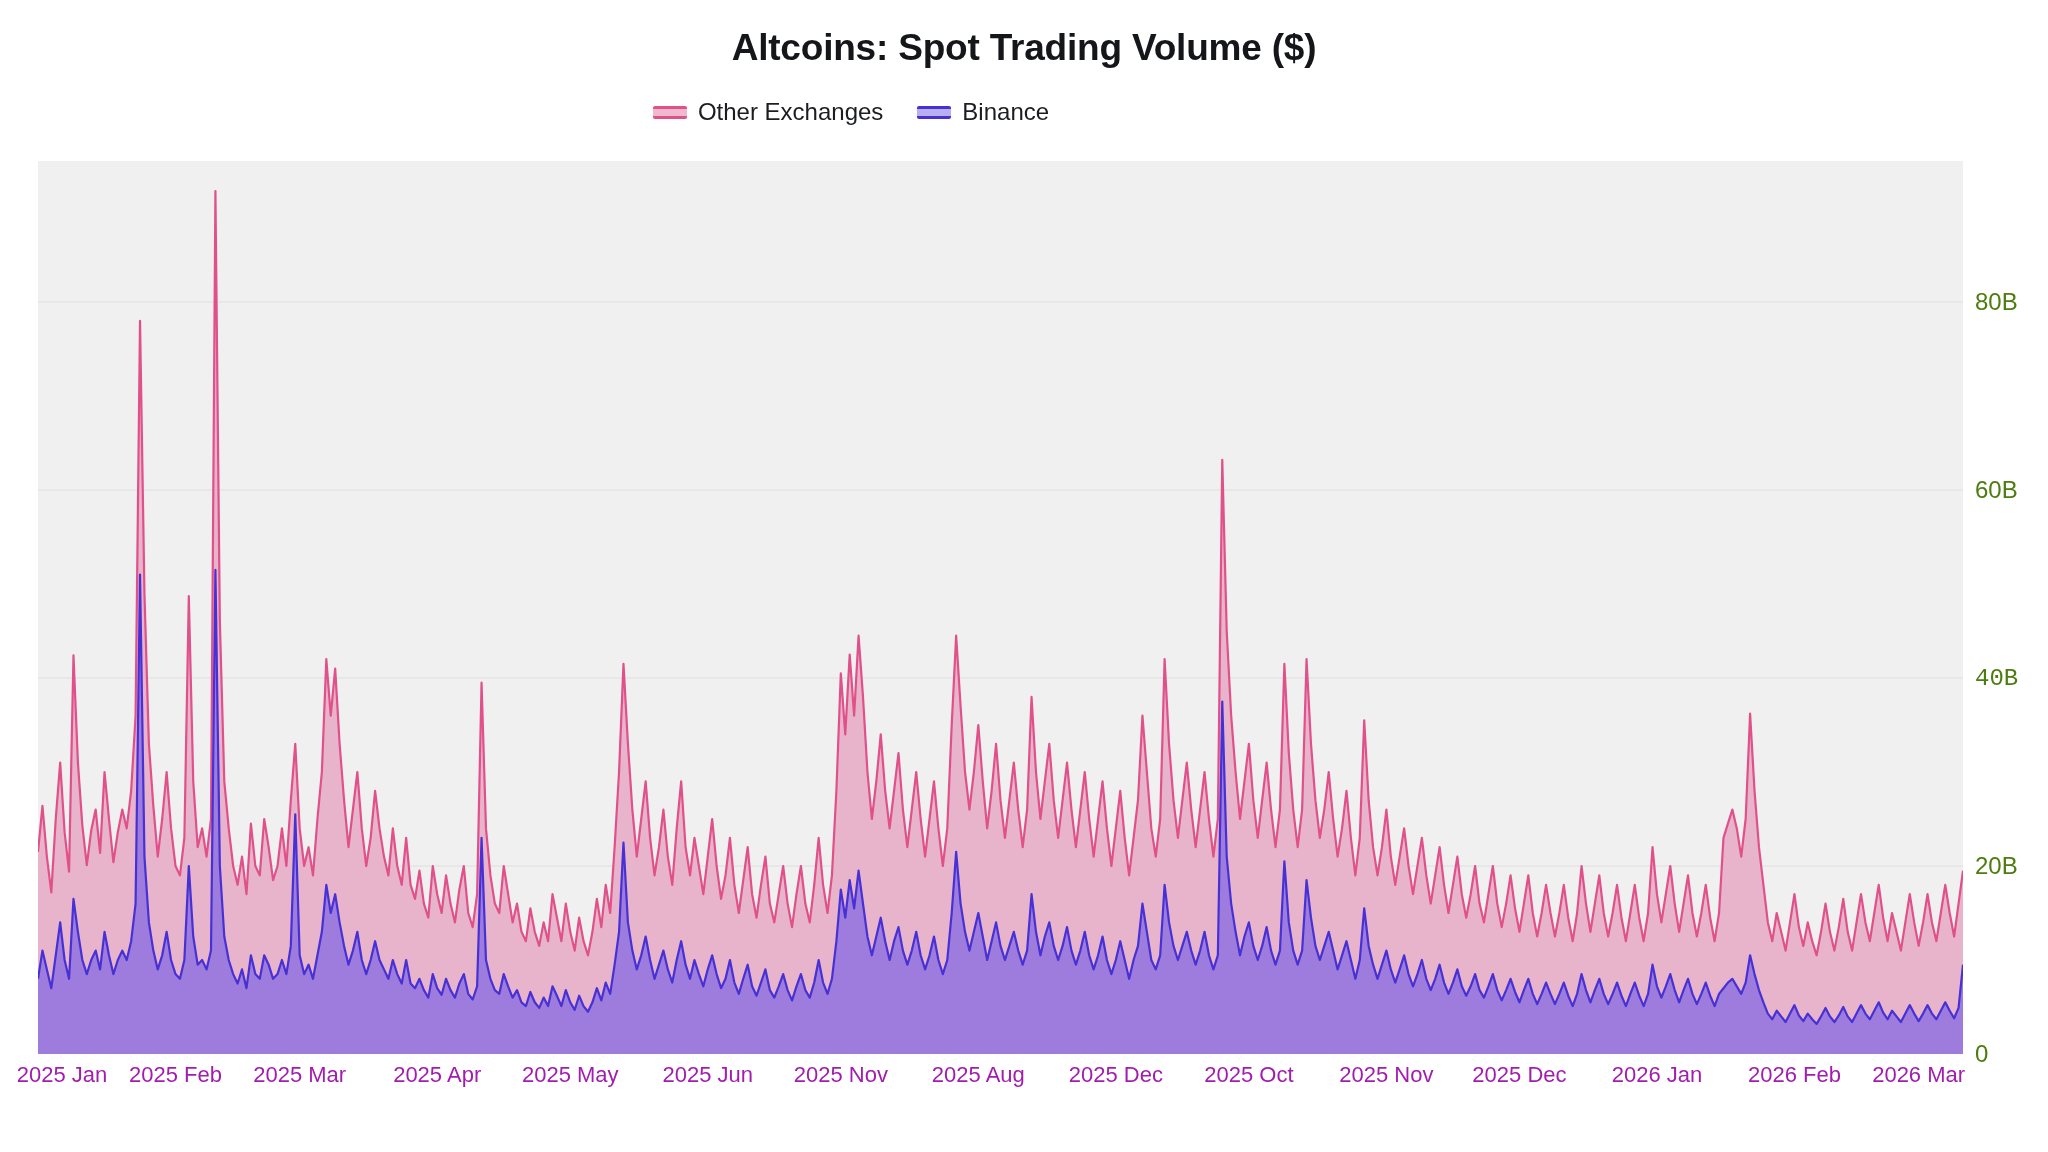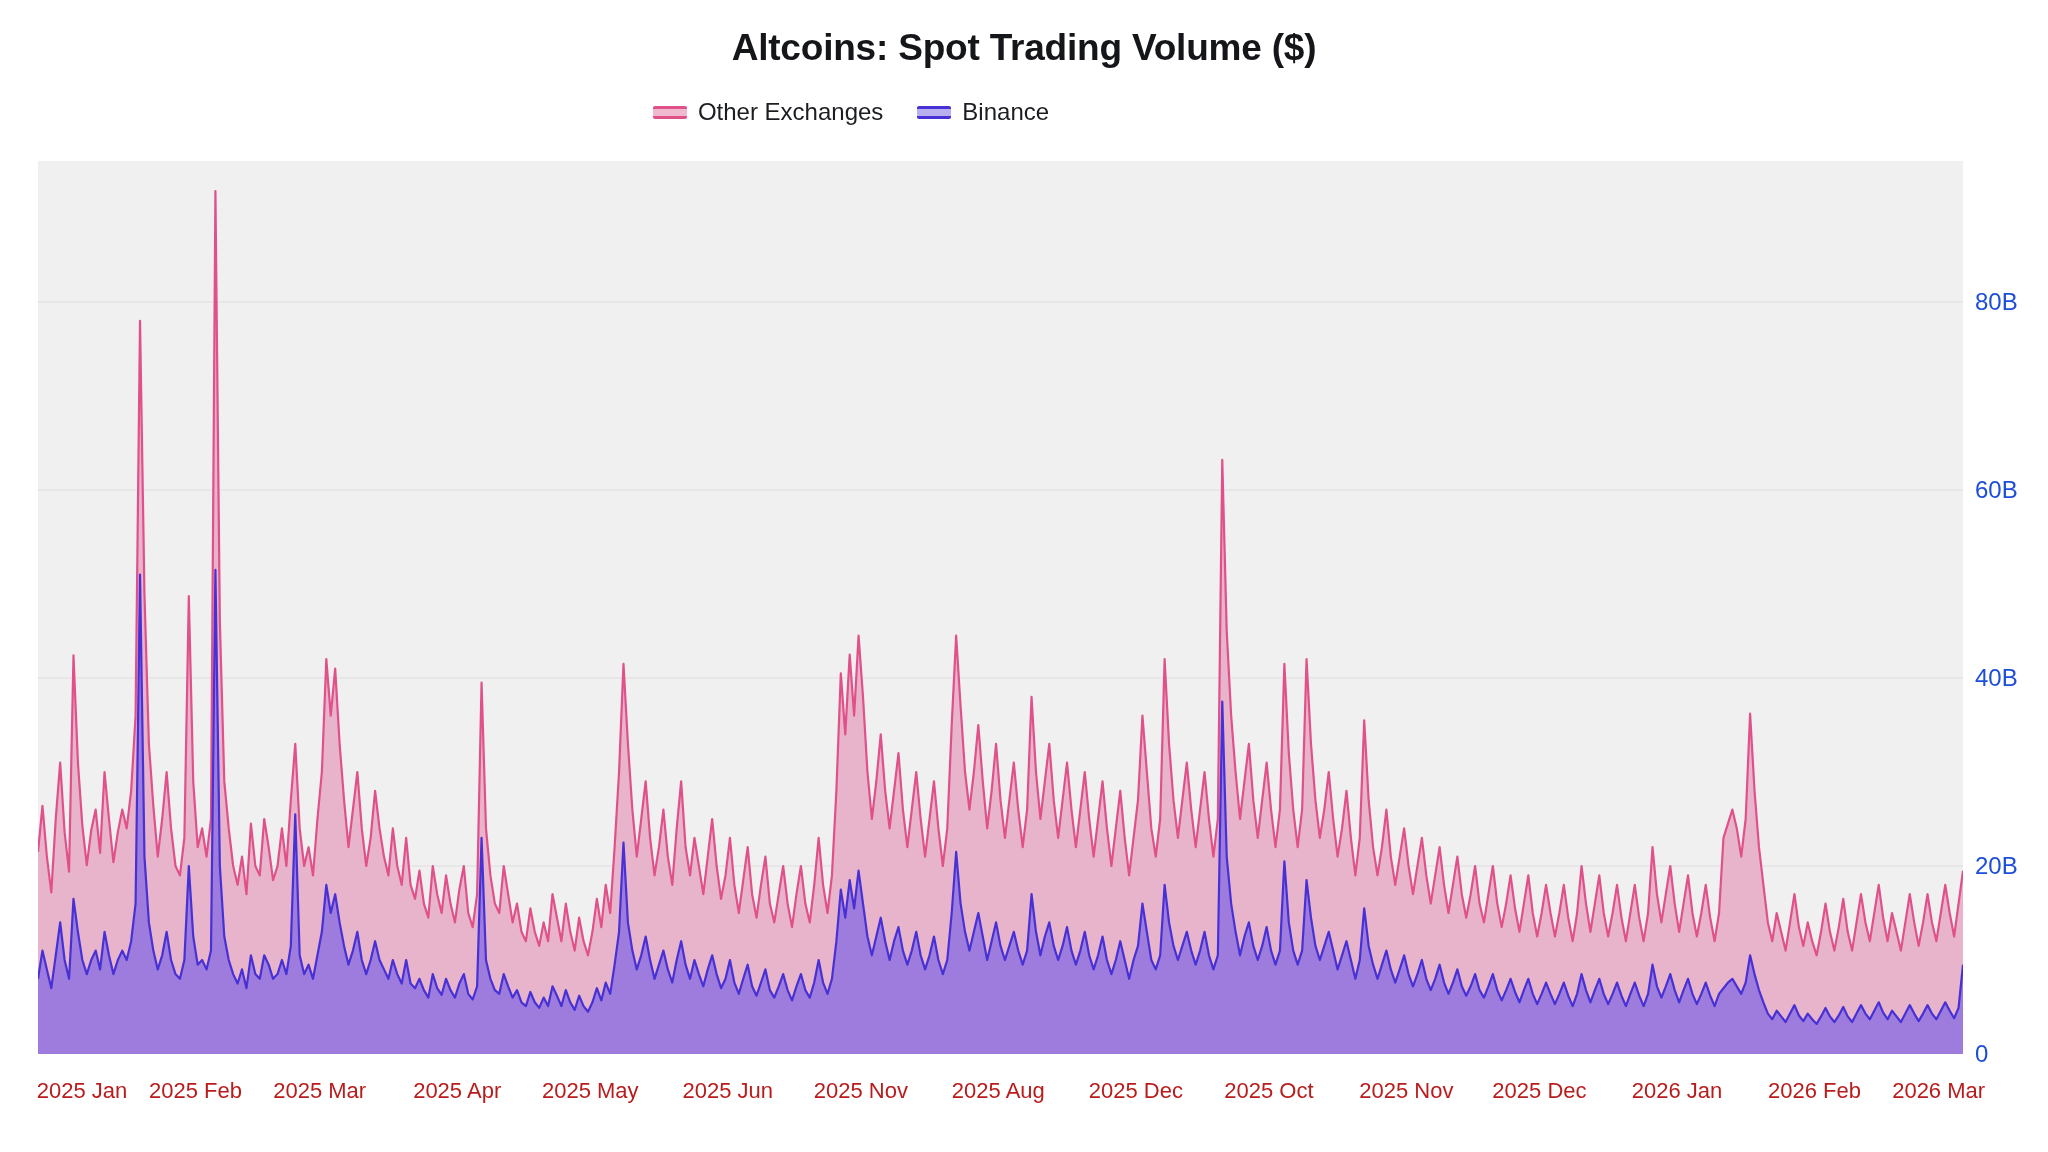--- a/index.html
+++ b/index.html
@@ -97,41 +97,40 @@
     position: absolute;
     left: 1975px;
     top: 161px;
     width: 80px;
     height: 893px;
   }
   .y-tick {
     position: absolute;
     left: 0;
     font-size: 24px;
-    color: #1d4ed8;
+    color: #4d7c0f;
     transform: translateY(-50%);
     white-space: nowrap;
     text-align: right;
   }
 
   .x-axis {
     position: absolute;
     left: 0;
     top: 1062px;
     width: 2048px;
     height: 40px;
   }
   .x-tick {
     position: absolute;
-    top: 16px;
+    top: 0;
     font-size: 22px;
-    color: #b91c1c;
+    color: #a21caf;
     transform: translateX(-50%);
     white-space: nowrap;
-    margin-left: 20px;
   }
 </style>
 </head>
 <body>
 
 <div id="chart-root">
 
   <div class="chart-title">Altcoins: Spot Trading Volume ($)</div>
 
   <div class="legend">
@@ -157,21 +156,21 @@
       <path id="series-other-fill" fill="#e8b4cc" stroke="none" d="M0.00 690.90 L4.44 644.84 L8.87 695.60 L13.31 731.32 L17.74 658.00 L22.18 601.60 L26.61 671.16 L31.05 710.64 L35.48 494.44 L39.92 601.60 L44.35 664.58 L48.79 704.06 L53.23 669.28 L57.66 648.60 L62.10 691.84 L66.53 611.00 L70.97 658.00 L75.40 701.24 L79.84 671.16 L84.27 648.60 L88.71 667.40 L93.15 629.80 L97.58 554.60 L102.02 159.80 L106.45 432.40 L110.89 582.80 L115.32 644.84 L119.76 695.60 L124.19 658.00 L128.63 611.00 L133.06 667.40 L137.50 705.00 L141.94 714.40 L146.37 676.80 L150.81 435.22 L155.24 620.40 L159.68 686.20 L164.11 667.40 L168.55 695.60 L172.98 658.00 L177.42 30.08 L181.85 460.60 L186.29 620.40 L190.73 667.40 L195.16 705.00 L199.60 723.80 L204.03 695.60 L208.47 733.20 L212.90 662.70 L217.34 705.00 L221.77 714.40 L226.21 658.00 L230.65 686.20 L235.08 719.10 L239.52 705.00 L243.95 667.40 L248.39 705.00 L252.82 639.20 L257.26 582.80 L261.69 667.40 L266.13 705.00 L270.56 686.20 L275.00 714.40 L279.44 658.00 L283.87 611.00 L288.31 498.20 L292.74 554.60 L297.18 507.60 L301.61 582.80 L306.05 639.20 L310.48 686.20 L314.92 648.60 L319.35 611.00 L323.79 667.40 L328.23 705.00 L332.66 676.80 L337.10 629.80 L341.53 667.40 L345.97 695.60 L350.40 714.40 L354.84 667.40 L359.27 705.00 L363.71 723.80 L368.15 676.80 L372.58 723.80 L377.02 737.90 L381.45 709.70 L385.89 742.60 L390.32 756.70 L394.76 705.00 L399.19 733.20 L403.63 752.00 L408.06 714.40 L412.50 742.60 L416.94 761.40 L421.37 728.50 L425.81 705.00 L430.24 752.00 L434.68 766.10 L439.11 733.20 L443.55 521.70 L447.98 667.40 L452.42 714.40 L456.85 742.60 L461.29 752.00 L465.73 705.00 L470.16 733.20 L474.60 761.40 L479.03 742.60 L483.47 770.80 L487.90 780.20 L492.34 747.30 L496.77 770.80 L501.21 784.90 L505.65 761.40 L510.08 780.20 L514.52 733.20 L518.95 756.70 L523.39 780.20 L527.82 742.60 L532.26 770.80 L536.69 789.60 L541.13 756.70 L545.56 780.20 L550.00 794.30 L554.44 770.80 L558.87 737.90 L563.31 766.10 L567.74 723.80 L572.18 752.00 L576.61 686.20 L581.05 611.00 L585.48 502.90 L589.92 582.80 L594.35 648.60 L598.79 695.60 L603.23 658.00 L607.66 620.40 L612.10 676.80 L616.53 714.40 L620.97 686.20 L625.40 648.60 L629.84 695.60 L634.27 723.80 L638.71 667.40 L643.15 620.40 L647.58 686.20 L652.02 714.40 L656.45 676.80 L660.89 705.00 L665.32 733.20 L669.76 695.60 L674.19 658.00 L678.63 705.00 L683.06 737.90 L687.50 714.40 L691.94 676.80 L696.37 723.80 L700.81 752.00 L705.24 719.10 L709.68 686.20 L714.11 733.20 L718.55 756.70 L722.98 723.80 L727.42 695.60 L731.85 742.60 L736.29 761.40 L740.73 733.20 L745.16 705.00 L749.60 742.60 L754.03 766.10 L758.47 733.20 L762.90 705.00 L767.34 742.60 L771.77 761.40 L776.21 723.80 L780.65 676.80 L785.08 723.80 L789.52 752.00 L793.95 714.40 L798.39 629.80 L802.82 512.30 L807.26 573.40 L811.69 493.50 L816.13 554.60 L820.56 474.70 L825.00 535.80 L829.44 611.00 L833.87 658.00 L838.31 620.40 L842.74 573.40 L847.18 629.80 L851.61 667.40 L856.05 629.80 L860.48 592.20 L864.92 648.60 L869.35 686.20 L873.79 648.60 L878.23 611.00 L882.66 658.00 L887.10 695.60 L891.53 658.00 L895.97 620.40 L900.40 667.40 L904.84 705.00 L909.27 667.40 L913.71 564.00 L918.15 474.70 L922.58 545.20 L927.02 611.00 L931.45 648.60 L935.89 611.00 L940.32 564.00 L944.76 620.40 L949.19 667.40 L953.63 629.80 L958.06 582.80 L962.50 639.20 L966.94 676.80 L971.37 639.20 L975.81 601.60 L980.24 648.60 L984.68 686.20 L989.11 648.60 L993.55 535.80 L997.98 611.00 L1002.42 658.00 L1006.85 620.40 L1011.29 582.80 L1015.73 639.20 L1020.16 676.80 L1024.60 639.20 L1029.03 601.60 L1033.47 648.60 L1037.90 686.20 L1042.34 648.60 L1046.77 611.00 L1051.21 658.00 L1055.65 695.60 L1060.08 658.00 L1064.52 620.40 L1068.95 667.40 L1073.39 705.00 L1077.82 667.40 L1082.26 629.80 L1086.69 676.80 L1091.13 714.40 L1095.56 676.80 L1100.00 639.20 L1104.44 554.60 L1108.87 611.00 L1113.31 667.40 L1117.74 695.60 L1122.18 658.00 L1126.61 498.20 L1131.05 582.80 L1135.48 639.20 L1139.92 676.80 L1144.35 639.20 L1148.79 601.60 L1153.23 648.60 L1157.66 686.20 L1162.10 648.60 L1166.53 611.00 L1170.97 658.00 L1175.40 695.60 L1179.84 658.00 L1184.27 298.92 L1188.71 470.00 L1193.15 554.60 L1197.58 611.00 L1202.02 658.00 L1206.45 620.40 L1210.89 582.80 L1215.32 639.20 L1219.76 676.80 L1224.19 639.20 L1228.63 601.60 L1233.06 648.60 L1237.50 686.20 L1241.94 648.60 L1246.37 502.90 L1250.81 592.20 L1255.24 648.60 L1259.68 686.20 L1264.11 648.60 L1268.55 498.20 L1272.98 582.80 L1277.42 639.20 L1281.85 676.80 L1286.29 648.60 L1290.73 611.00 L1295.16 658.00 L1299.60 695.60 L1304.03 667.40 L1308.47 629.80 L1312.90 676.80 L1317.34 714.40 L1321.77 676.80 L1326.21 559.30 L1330.65 639.20 L1335.08 686.20 L1339.52 714.40 L1343.95 686.20 L1348.39 648.60 L1352.82 695.60 L1357.26 723.80 L1361.69 695.60 L1366.13 667.40 L1370.56 705.00 L1375.00 733.20 L1379.44 705.00 L1383.87 676.80 L1388.31 714.40 L1392.74 742.60 L1397.18 714.40 L1401.61 686.20 L1406.05 723.80 L1410.48 752.00 L1414.92 723.80 L1419.35 695.60 L1423.79 733.20 L1428.23 756.70 L1432.66 733.20 L1437.10 705.00 L1441.53 742.60 L1445.97 761.40 L1450.40 733.20 L1454.84 705.00 L1459.27 742.60 L1463.71 766.10 L1468.15 742.60 L1472.58 714.40 L1477.02 747.30 L1481.45 770.80 L1485.89 742.60 L1490.32 714.40 L1494.76 752.00 L1499.19 775.50 L1503.63 752.00 L1508.06 723.80 L1512.50 752.00 L1516.94 775.50 L1521.37 752.00 L1525.81 723.80 L1530.24 756.70 L1534.68 780.20 L1539.11 752.00 L1543.55 705.00 L1547.98 742.60 L1552.42 770.80 L1556.85 742.60 L1561.29 714.40 L1565.73 752.00 L1570.16 775.50 L1574.60 752.00 L1579.03 723.80 L1583.47 756.70 L1587.90 780.20 L1592.34 752.00 L1596.77 723.80 L1601.21 756.70 L1605.65 780.20 L1610.08 752.00 L1614.52 686.20 L1618.95 733.20 L1623.39 761.40 L1627.82 733.20 L1632.26 705.00 L1636.69 742.60 L1641.13 770.80 L1645.56 742.60 L1650.00 714.40 L1654.44 752.00 L1658.87 775.50 L1663.31 752.00 L1667.74 723.80 L1672.18 756.70 L1676.61 780.20 L1681.05 752.00 L1685.48 676.80 L1689.92 662.70 L1694.35 648.60 L1698.79 667.40 L1703.23 695.60 L1707.66 658.00 L1712.10 552.72 L1716.53 629.80 L1720.97 686.20 L1725.40 723.80 L1729.84 761.40 L1734.27 780.20 L1738.71 752.00 L1743.15 770.80 L1747.58 789.60 L1752.02 761.40 L1756.45 733.20 L1760.89 766.10 L1765.32 784.90 L1769.76 761.40 L1774.19 780.20 L1778.63 794.30 L1783.06 770.80 L1787.50 742.60 L1791.94 770.80 L1796.37 789.60 L1800.81 766.10 L1805.24 737.90 L1809.68 770.80 L1814.11 789.60 L1818.55 761.40 L1822.98 733.20 L1827.42 761.40 L1831.85 780.20 L1836.29 752.00 L1840.73 723.80 L1845.16 756.70 L1849.60 780.20 L1854.03 752.00 L1858.47 770.80 L1862.90 789.60 L1867.34 761.40 L1871.77 733.20 L1876.21 761.40 L1880.65 784.90 L1885.08 761.40 L1889.52 733.20 L1893.95 761.40 L1898.39 780.20 L1902.82 752.00 L1907.26 723.80 L1911.69 752.00 L1916.13 775.50 L1920.56 742.60 L1925.00 709.70 L1925 893 L0 893 Z"></path>
       <path id="series-other-line" fill="none" stroke="#e0518a" stroke-width="2.2" stroke-linejoin="round" d="M0.00 690.90 L4.44 644.84 L8.87 695.60 L13.31 731.32 L17.74 658.00 L22.18 601.60 L26.61 671.16 L31.05 710.64 L35.48 494.44 L39.92 601.60 L44.35 664.58 L48.79 704.06 L53.23 669.28 L57.66 648.60 L62.10 691.84 L66.53 611.00 L70.97 658.00 L75.40 701.24 L79.84 671.16 L84.27 648.60 L88.71 667.40 L93.15 629.80 L97.58 554.60 L102.02 159.80 L106.45 432.40 L110.89 582.80 L115.32 644.84 L119.76 695.60 L124.19 658.00 L128.63 611.00 L133.06 667.40 L137.50 705.00 L141.94 714.40 L146.37 676.80 L150.81 435.22 L155.24 620.40 L159.68 686.20 L164.11 667.40 L168.55 695.60 L172.98 658.00 L177.42 30.08 L181.85 460.60 L186.29 620.40 L190.73 667.40 L195.16 705.00 L199.60 723.80 L204.03 695.60 L208.47 733.20 L212.90 662.70 L217.34 705.00 L221.77 714.40 L226.21 658.00 L230.65 686.20 L235.08 719.10 L239.52 705.00 L243.95 667.40 L248.39 705.00 L252.82 639.20 L257.26 582.80 L261.69 667.40 L266.13 705.00 L270.56 686.20 L275.00 714.40 L279.44 658.00 L283.87 611.00 L288.31 498.20 L292.74 554.60 L297.18 507.60 L301.61 582.80 L306.05 639.20 L310.48 686.20 L314.92 648.60 L319.35 611.00 L323.79 667.40 L328.23 705.00 L332.66 676.80 L337.10 629.80 L341.53 667.40 L345.97 695.60 L350.40 714.40 L354.84 667.40 L359.27 705.00 L363.71 723.80 L368.15 676.80 L372.58 723.80 L377.02 737.90 L381.45 709.70 L385.89 742.60 L390.32 756.70 L394.76 705.00 L399.19 733.20 L403.63 752.00 L408.06 714.40 L412.50 742.60 L416.94 761.40 L421.37 728.50 L425.81 705.00 L430.24 752.00 L434.68 766.10 L439.11 733.20 L443.55 521.70 L447.98 667.40 L452.42 714.40 L456.85 742.60 L461.29 752.00 L465.73 705.00 L470.16 733.20 L474.60 761.40 L479.03 742.60 L483.47 770.80 L487.90 780.20 L492.34 747.30 L496.77 770.80 L501.21 784.90 L505.65 761.40 L510.08 780.20 L514.52 733.20 L518.95 756.70 L523.39 780.20 L527.82 742.60 L532.26 770.80 L536.69 789.60 L541.13 756.70 L545.56 780.20 L550.00 794.30 L554.44 770.80 L558.87 737.90 L563.31 766.10 L567.74 723.80 L572.18 752.00 L576.61 686.20 L581.05 611.00 L585.48 502.90 L589.92 582.80 L594.35 648.60 L598.79 695.60 L603.23 658.00 L607.66 620.40 L612.10 676.80 L616.53 714.40 L620.97 686.20 L625.40 648.60 L629.84 695.60 L634.27 723.80 L638.71 667.40 L643.15 620.40 L647.58 686.20 L652.02 714.40 L656.45 676.80 L660.89 705.00 L665.32 733.20 L669.76 695.60 L674.19 658.00 L678.63 705.00 L683.06 737.90 L687.50 714.40 L691.94 676.80 L696.37 723.80 L700.81 752.00 L705.24 719.10 L709.68 686.20 L714.11 733.20 L718.55 756.70 L722.98 723.80 L727.42 695.60 L731.85 742.60 L736.29 761.40 L740.73 733.20 L745.16 705.00 L749.60 742.60 L754.03 766.10 L758.47 733.20 L762.90 705.00 L767.34 742.60 L771.77 761.40 L776.21 723.80 L780.65 676.80 L785.08 723.80 L789.52 752.00 L793.95 714.40 L798.39 629.80 L802.82 512.30 L807.26 573.40 L811.69 493.50 L816.13 554.60 L820.56 474.70 L825.00 535.80 L829.44 611.00 L833.87 658.00 L838.31 620.40 L842.74 573.40 L847.18 629.80 L851.61 667.40 L856.05 629.80 L860.48 592.20 L864.92 648.60 L869.35 686.20 L873.79 648.60 L878.23 611.00 L882.66 658.00 L887.10 695.60 L891.53 658.00 L895.97 620.40 L900.40 667.40 L904.84 705.00 L909.27 667.40 L913.71 564.00 L918.15 474.70 L922.58 545.20 L927.02 611.00 L931.45 648.60 L935.89 611.00 L940.32 564.00 L944.76 620.40 L949.19 667.40 L953.63 629.80 L958.06 582.80 L962.50 639.20 L966.94 676.80 L971.37 639.20 L975.81 601.60 L980.24 648.60 L984.68 686.20 L989.11 648.60 L993.55 535.80 L997.98 611.00 L1002.42 658.00 L1006.85 620.40 L1011.29 582.80 L1015.73 639.20 L1020.16 676.80 L1024.60 639.20 L1029.03 601.60 L1033.47 648.60 L1037.90 686.20 L1042.34 648.60 L1046.77 611.00 L1051.21 658.00 L1055.65 695.60 L1060.08 658.00 L1064.52 620.40 L1068.95 667.40 L1073.39 705.00 L1077.82 667.40 L1082.26 629.80 L1086.69 676.80 L1091.13 714.40 L1095.56 676.80 L1100.00 639.20 L1104.44 554.60 L1108.87 611.00 L1113.31 667.40 L1117.74 695.60 L1122.18 658.00 L1126.61 498.20 L1131.05 582.80 L1135.48 639.20 L1139.92 676.80 L1144.35 639.20 L1148.79 601.60 L1153.23 648.60 L1157.66 686.20 L1162.10 648.60 L1166.53 611.00 L1170.97 658.00 L1175.40 695.60 L1179.84 658.00 L1184.27 298.92 L1188.71 470.00 L1193.15 554.60 L1197.58 611.00 L1202.02 658.00 L1206.45 620.40 L1210.89 582.80 L1215.32 639.20 L1219.76 676.80 L1224.19 639.20 L1228.63 601.60 L1233.06 648.60 L1237.50 686.20 L1241.94 648.60 L1246.37 502.90 L1250.81 592.20 L1255.24 648.60 L1259.68 686.20 L1264.11 648.60 L1268.55 498.20 L1272.98 582.80 L1277.42 639.20 L1281.85 676.80 L1286.29 648.60 L1290.73 611.00 L1295.16 658.00 L1299.60 695.60 L1304.03 667.40 L1308.47 629.80 L1312.90 676.80 L1317.34 714.40 L1321.77 676.80 L1326.21 559.30 L1330.65 639.20 L1335.08 686.20 L1339.52 714.40 L1343.95 686.20 L1348.39 648.60 L1352.82 695.60 L1357.26 723.80 L1361.69 695.60 L1366.13 667.40 L1370.56 705.00 L1375.00 733.20 L1379.44 705.00 L1383.87 676.80 L1388.31 714.40 L1392.74 742.60 L1397.18 714.40 L1401.61 686.20 L1406.05 723.80 L1410.48 752.00 L1414.92 723.80 L1419.35 695.60 L1423.79 733.20 L1428.23 756.70 L1432.66 733.20 L1437.10 705.00 L1441.53 742.60 L1445.97 761.40 L1450.40 733.20 L1454.84 705.00 L1459.27 742.60 L1463.71 766.10 L1468.15 742.60 L1472.58 714.40 L1477.02 747.30 L1481.45 770.80 L1485.89 742.60 L1490.32 714.40 L1494.76 752.00 L1499.19 775.50 L1503.63 752.00 L1508.06 723.80 L1512.50 752.00 L1516.94 775.50 L1521.37 752.00 L1525.81 723.80 L1530.24 756.70 L1534.68 780.20 L1539.11 752.00 L1543.55 705.00 L1547.98 742.60 L1552.42 770.80 L1556.85 742.60 L1561.29 714.40 L1565.73 752.00 L1570.16 775.50 L1574.60 752.00 L1579.03 723.80 L1583.47 756.70 L1587.90 780.20 L1592.34 752.00 L1596.77 723.80 L1601.21 756.70 L1605.65 780.20 L1610.08 752.00 L1614.52 686.20 L1618.95 733.20 L1623.39 761.40 L1627.82 733.20 L1632.26 705.00 L1636.69 742.60 L1641.13 770.80 L1645.56 742.60 L1650.00 714.40 L1654.44 752.00 L1658.87 775.50 L1663.31 752.00 L1667.74 723.80 L1672.18 756.70 L1676.61 780.20 L1681.05 752.00 L1685.48 676.80 L1689.92 662.70 L1694.35 648.60 L1698.79 667.40 L1703.23 695.60 L1707.66 658.00 L1712.10 552.72 L1716.53 629.80 L1720.97 686.20 L1725.40 723.80 L1729.84 761.40 L1734.27 780.20 L1738.71 752.00 L1743.15 770.80 L1747.58 789.60 L1752.02 761.40 L1756.45 733.20 L1760.89 766.10 L1765.32 784.90 L1769.76 761.40 L1774.19 780.20 L1778.63 794.30 L1783.06 770.80 L1787.50 742.60 L1791.94 770.80 L1796.37 789.60 L1800.81 766.10 L1805.24 737.90 L1809.68 770.80 L1814.11 789.60 L1818.55 761.40 L1822.98 733.20 L1827.42 761.40 L1831.85 780.20 L1836.29 752.00 L1840.73 723.80 L1845.16 756.70 L1849.60 780.20 L1854.03 752.00 L1858.47 770.80 L1862.90 789.60 L1867.34 761.40 L1871.77 733.20 L1876.21 761.40 L1880.65 784.90 L1885.08 761.40 L1889.52 733.20 L1893.95 761.40 L1898.39 780.20 L1902.82 752.00 L1907.26 723.80 L1911.69 752.00 L1916.13 775.50 L1920.56 742.60 L1925.00 709.70"></path>
       <path id="series-binance-fill" fill="#8c6fe0" fill-opacity="0.82" stroke="none" d="M0.00 817.80 L4.44 789.60 L8.87 808.40 L13.31 827.20 L17.74 794.30 L22.18 761.40 L26.61 799.00 L31.05 817.80 L35.48 737.90 L39.92 770.80 L44.35 799.00 L48.79 813.10 L53.23 799.00 L57.66 789.60 L62.10 808.40 L66.53 770.80 L70.97 794.30 L75.40 813.10 L79.84 799.00 L84.27 789.60 L88.71 799.00 L93.15 780.20 L97.58 742.60 L102.02 413.60 L106.45 695.60 L110.89 761.40 L115.32 789.60 L119.76 808.40 L124.19 794.30 L128.63 770.80 L133.06 799.00 L137.50 813.10 L141.94 817.80 L146.37 799.00 L150.81 705.00 L155.24 775.50 L159.68 803.70 L164.11 799.00 L168.55 808.40 L172.98 789.60 L177.42 408.90 L181.85 705.00 L186.29 775.50 L190.73 799.00 L195.16 813.10 L199.60 822.50 L204.03 808.40 L208.47 827.20 L212.90 794.30 L217.34 813.10 L221.77 817.80 L226.21 794.30 L230.65 803.70 L235.08 817.80 L239.52 813.10 L243.95 799.00 L248.39 813.10 L252.82 784.90 L257.26 653.30 L261.69 794.30 L266.13 813.10 L270.56 803.70 L275.00 817.80 L279.44 794.30 L283.87 770.80 L288.31 723.80 L292.74 752.00 L297.18 733.20 L301.61 761.40 L306.05 784.90 L310.48 803.70 L314.92 789.60 L319.35 770.80 L323.79 799.00 L328.23 813.10 L332.66 799.00 L337.10 780.20 L341.53 799.00 L345.97 808.40 L350.40 817.80 L354.84 799.00 L359.27 813.10 L363.71 822.50 L368.15 799.00 L372.58 822.50 L377.02 827.20 L381.45 817.80 L385.89 829.08 L390.32 836.60 L394.76 813.10 L399.19 827.20 L403.63 833.78 L408.06 817.80 L412.50 829.08 L416.94 836.60 L421.37 822.50 L425.81 813.10 L430.24 832.84 L434.68 838.48 L439.11 825.32 L443.55 676.80 L447.98 799.00 L452.42 817.80 L456.85 829.08 L461.29 832.84 L465.73 813.10 L470.16 825.32 L474.60 836.60 L479.03 829.08 L483.47 841.30 L487.90 845.06 L492.34 830.96 L496.77 841.30 L501.21 846.94 L505.65 836.60 L510.08 845.06 L514.52 825.32 L518.95 834.72 L523.39 845.06 L527.82 829.08 L532.26 841.30 L536.69 848.82 L541.13 834.72 L545.56 845.06 L550.00 850.70 L554.44 841.30 L558.87 827.20 L563.31 839.42 L567.74 821.56 L572.18 832.84 L576.61 803.70 L581.05 770.80 L585.48 681.50 L589.92 761.40 L594.35 789.60 L598.79 808.40 L603.23 794.30 L607.66 775.50 L612.10 799.00 L616.53 817.80 L620.97 803.70 L625.40 789.60 L629.84 808.40 L634.27 821.56 L638.71 799.00 L643.15 780.20 L647.58 803.70 L652.02 817.80 L656.45 799.00 L660.89 813.10 L665.32 825.32 L669.76 808.40 L674.19 794.30 L678.63 813.10 L683.06 827.20 L687.50 817.80 L691.94 799.00 L696.37 821.56 L700.81 832.84 L705.24 817.80 L709.68 803.70 L714.11 825.32 L718.55 834.72 L722.98 821.56 L727.42 808.40 L731.85 829.08 L736.29 836.60 L740.73 825.32 L745.16 813.10 L749.60 829.08 L754.03 839.42 L758.47 825.32 L762.90 813.10 L767.34 829.08 L771.77 836.60 L776.21 821.56 L780.65 799.00 L785.08 821.56 L789.52 832.84 L793.95 817.80 L798.39 780.20 L802.82 728.50 L807.26 756.70 L811.69 719.10 L816.13 747.30 L820.56 709.70 L825.00 742.60 L829.44 775.50 L833.87 794.30 L838.31 775.50 L842.74 756.70 L847.18 780.20 L851.61 799.00 L856.05 780.20 L860.48 766.10 L864.92 789.60 L869.35 803.70 L873.79 789.60 L878.23 770.80 L882.66 794.30 L887.10 808.40 L891.53 794.30 L895.97 775.50 L900.40 799.00 L904.84 813.10 L909.27 799.00 L913.71 752.00 L918.15 690.90 L922.58 742.60 L927.02 770.80 L931.45 789.60 L935.89 770.80 L940.32 752.00 L944.76 775.50 L949.19 799.00 L953.63 780.20 L958.06 761.40 L962.50 784.90 L966.94 799.00 L971.37 784.90 L975.81 770.80 L980.24 789.60 L984.68 803.70 L989.11 789.60 L993.55 733.20 L997.98 770.80 L1002.42 794.30 L1006.85 775.50 L1011.29 761.40 L1015.73 784.90 L1020.16 799.00 L1024.60 784.90 L1029.03 766.10 L1033.47 789.60 L1037.90 803.70 L1042.34 789.60 L1046.77 770.80 L1051.21 794.30 L1055.65 808.40 L1060.08 794.30 L1064.52 775.50 L1068.95 799.00 L1073.39 813.10 L1077.82 799.00 L1082.26 780.20 L1086.69 799.00 L1091.13 817.80 L1095.56 799.00 L1100.00 784.90 L1104.44 742.60 L1108.87 770.80 L1113.31 799.00 L1117.74 808.40 L1122.18 794.30 L1126.61 723.80 L1131.05 761.40 L1135.48 784.90 L1139.92 799.00 L1144.35 784.90 L1148.79 770.80 L1153.23 789.60 L1157.66 803.70 L1162.10 789.60 L1166.53 770.80 L1170.97 794.30 L1175.40 808.40 L1179.84 794.30 L1184.27 540.50 L1188.71 695.60 L1193.15 742.60 L1197.58 770.80 L1202.02 794.30 L1206.45 775.50 L1210.89 761.40 L1215.32 784.90 L1219.76 799.00 L1224.19 784.90 L1228.63 766.10 L1233.06 789.60 L1237.50 803.70 L1241.94 789.60 L1246.37 700.30 L1250.81 761.40 L1255.24 789.60 L1259.68 803.70 L1264.11 789.60 L1268.55 719.10 L1272.98 756.70 L1277.42 784.90 L1281.85 799.00 L1286.29 784.90 L1290.73 770.80 L1295.16 789.60 L1299.60 808.40 L1304.03 794.30 L1308.47 780.20 L1312.90 799.00 L1317.34 817.80 L1321.77 799.00 L1326.21 747.30 L1330.65 784.90 L1335.08 803.70 L1339.52 817.80 L1343.95 803.70 L1348.39 789.60 L1352.82 808.40 L1357.26 821.56 L1361.69 808.40 L1366.13 794.30 L1370.56 813.10 L1375.00 825.32 L1379.44 813.10 L1383.87 799.00 L1388.31 817.80 L1392.74 829.08 L1397.18 817.80 L1401.61 803.70 L1406.05 821.56 L1410.48 832.84 L1414.92 821.56 L1419.35 808.40 L1423.79 825.32 L1428.23 834.72 L1432.66 825.32 L1437.10 813.10 L1441.53 829.08 L1445.97 836.60 L1450.40 825.32 L1454.84 813.10 L1459.27 829.08 L1463.71 839.42 L1468.15 829.08 L1472.58 817.80 L1477.02 830.96 L1481.45 841.30 L1485.89 829.08 L1490.32 817.80 L1494.76 832.84 L1499.19 843.18 L1503.63 832.84 L1508.06 821.56 L1512.50 832.84 L1516.94 843.18 L1521.37 832.84 L1525.81 821.56 L1530.24 834.72 L1534.68 845.06 L1539.11 832.84 L1543.55 813.10 L1547.98 829.08 L1552.42 841.30 L1556.85 829.08 L1561.29 817.80 L1565.73 832.84 L1570.16 843.18 L1574.60 832.84 L1579.03 821.56 L1583.47 834.72 L1587.90 845.06 L1592.34 832.84 L1596.77 821.56 L1601.21 834.72 L1605.65 845.06 L1610.08 832.84 L1614.52 803.70 L1618.95 825.32 L1623.39 836.60 L1627.82 825.32 L1632.26 813.10 L1636.69 829.08 L1641.13 841.30 L1645.56 829.08 L1650.00 817.80 L1654.44 832.84 L1658.87 843.18 L1663.31 832.84 L1667.74 821.56 L1672.18 834.72 L1676.61 845.06 L1681.05 832.84 L1685.48 827.20 L1689.92 821.56 L1694.35 817.80 L1698.79 825.32 L1703.23 832.84 L1707.66 821.56 L1712.10 794.30 L1716.53 813.10 L1720.97 829.08 L1725.40 841.30 L1729.84 852.58 L1734.27 858.22 L1738.71 849.76 L1743.15 855.40 L1747.58 861.04 L1752.02 852.58 L1756.45 844.12 L1760.89 854.46 L1765.32 860.10 L1769.76 852.58 L1774.19 858.22 L1778.63 862.92 L1783.06 855.40 L1787.50 846.94 L1791.94 855.40 L1796.37 861.04 L1800.81 854.46 L1805.24 846.00 L1809.68 855.40 L1814.11 861.04 L1818.55 852.58 L1822.98 844.12 L1827.42 852.58 L1831.85 858.22 L1836.29 849.76 L1840.73 841.30 L1845.16 851.64 L1849.60 858.22 L1854.03 849.76 L1858.47 855.40 L1862.90 861.04 L1867.34 852.58 L1871.77 844.12 L1876.21 852.58 L1880.65 860.10 L1885.08 852.58 L1889.52 844.12 L1893.95 852.58 L1898.39 858.22 L1902.82 849.76 L1907.26 841.30 L1911.69 849.76 L1916.13 857.28 L1920.56 846.94 L1925.00 803.70 L1925 893 L0 893 Z"></path>
       <path id="series-binance-line" fill="none" stroke="#4731d4" stroke-width="2.2" stroke-linejoin="round" d="M0.00 817.80 L4.44 789.60 L8.87 808.40 L13.31 827.20 L17.74 794.30 L22.18 761.40 L26.61 799.00 L31.05 817.80 L35.48 737.90 L39.92 770.80 L44.35 799.00 L48.79 813.10 L53.23 799.00 L57.66 789.60 L62.10 808.40 L66.53 770.80 L70.97 794.30 L75.40 813.10 L79.84 799.00 L84.27 789.60 L88.71 799.00 L93.15 780.20 L97.58 742.60 L102.02 413.60 L106.45 695.60 L110.89 761.40 L115.32 789.60 L119.76 808.40 L124.19 794.30 L128.63 770.80 L133.06 799.00 L137.50 813.10 L141.94 817.80 L146.37 799.00 L150.81 705.00 L155.24 775.50 L159.68 803.70 L164.11 799.00 L168.55 808.40 L172.98 789.60 L177.42 408.90 L181.85 705.00 L186.29 775.50 L190.73 799.00 L195.16 813.10 L199.60 822.50 L204.03 808.40 L208.47 827.20 L212.90 794.30 L217.34 813.10 L221.77 817.80 L226.21 794.30 L230.65 803.70 L235.08 817.80 L239.52 813.10 L243.95 799.00 L248.39 813.10 L252.82 784.90 L257.26 653.30 L261.69 794.30 L266.13 813.10 L270.56 803.70 L275.00 817.80 L279.44 794.30 L283.87 770.80 L288.31 723.80 L292.74 752.00 L297.18 733.20 L301.61 761.40 L306.05 784.90 L310.48 803.70 L314.92 789.60 L319.35 770.80 L323.79 799.00 L328.23 813.10 L332.66 799.00 L337.10 780.20 L341.53 799.00 L345.97 808.40 L350.40 817.80 L354.84 799.00 L359.27 813.10 L363.71 822.50 L368.15 799.00 L372.58 822.50 L377.02 827.20 L381.45 817.80 L385.89 829.08 L390.32 836.60 L394.76 813.10 L399.19 827.20 L403.63 833.78 L408.06 817.80 L412.50 829.08 L416.94 836.60 L421.37 822.50 L425.81 813.10 L430.24 832.84 L434.68 838.48 L439.11 825.32 L443.55 676.80 L447.98 799.00 L452.42 817.80 L456.85 829.08 L461.29 832.84 L465.73 813.10 L470.16 825.32 L474.60 836.60 L479.03 829.08 L483.47 841.30 L487.90 845.06 L492.34 830.96 L496.77 841.30 L501.21 846.94 L505.65 836.60 L510.08 845.06 L514.52 825.32 L518.95 834.72 L523.39 845.06 L527.82 829.08 L532.26 841.30 L536.69 848.82 L541.13 834.72 L545.56 845.06 L550.00 850.70 L554.44 841.30 L558.87 827.20 L563.31 839.42 L567.74 821.56 L572.18 832.84 L576.61 803.70 L581.05 770.80 L585.48 681.50 L589.92 761.40 L594.35 789.60 L598.79 808.40 L603.23 794.30 L607.66 775.50 L612.10 799.00 L616.53 817.80 L620.97 803.70 L625.40 789.60 L629.84 808.40 L634.27 821.56 L638.71 799.00 L643.15 780.20 L647.58 803.70 L652.02 817.80 L656.45 799.00 L660.89 813.10 L665.32 825.32 L669.76 808.40 L674.19 794.30 L678.63 813.10 L683.06 827.20 L687.50 817.80 L691.94 799.00 L696.37 821.56 L700.81 832.84 L705.24 817.80 L709.68 803.70 L714.11 825.32 L718.55 834.72 L722.98 821.56 L727.42 808.40 L731.85 829.08 L736.29 836.60 L740.73 825.32 L745.16 813.10 L749.60 829.08 L754.03 839.42 L758.47 825.32 L762.90 813.10 L767.34 829.08 L771.77 836.60 L776.21 821.56 L780.65 799.00 L785.08 821.56 L789.52 832.84 L793.95 817.80 L798.39 780.20 L802.82 728.50 L807.26 756.70 L811.69 719.10 L816.13 747.30 L820.56 709.70 L825.00 742.60 L829.44 775.50 L833.87 794.30 L838.31 775.50 L842.74 756.70 L847.18 780.20 L851.61 799.00 L856.05 780.20 L860.48 766.10 L864.92 789.60 L869.35 803.70 L873.79 789.60 L878.23 770.80 L882.66 794.30 L887.10 808.40 L891.53 794.30 L895.97 775.50 L900.40 799.00 L904.84 813.10 L909.27 799.00 L913.71 752.00 L918.15 690.90 L922.58 742.60 L927.02 770.80 L931.45 789.60 L935.89 770.80 L940.32 752.00 L944.76 775.50 L949.19 799.00 L953.63 780.20 L958.06 761.40 L962.50 784.90 L966.94 799.00 L971.37 784.90 L975.81 770.80 L980.24 789.60 L984.68 803.70 L989.11 789.60 L993.55 733.20 L997.98 770.80 L1002.42 794.30 L1006.85 775.50 L1011.29 761.40 L1015.73 784.90 L1020.16 799.00 L1024.60 784.90 L1029.03 766.10 L1033.47 789.60 L1037.90 803.70 L1042.34 789.60 L1046.77 770.80 L1051.21 794.30 L1055.65 808.40 L1060.08 794.30 L1064.52 775.50 L1068.95 799.00 L1073.39 813.10 L1077.82 799.00 L1082.26 780.20 L1086.69 799.00 L1091.13 817.80 L1095.56 799.00 L1100.00 784.90 L1104.44 742.60 L1108.87 770.80 L1113.31 799.00 L1117.74 808.40 L1122.18 794.30 L1126.61 723.80 L1131.05 761.40 L1135.48 784.90 L1139.92 799.00 L1144.35 784.90 L1148.79 770.80 L1153.23 789.60 L1157.66 803.70 L1162.10 789.60 L1166.53 770.80 L1170.97 794.30 L1175.40 808.40 L1179.84 794.30 L1184.27 540.50 L1188.71 695.60 L1193.15 742.60 L1197.58 770.80 L1202.02 794.30 L1206.45 775.50 L1210.89 761.40 L1215.32 784.90 L1219.76 799.00 L1224.19 784.90 L1228.63 766.10 L1233.06 789.60 L1237.50 803.70 L1241.94 789.60 L1246.37 700.30 L1250.81 761.40 L1255.24 789.60 L1259.68 803.70 L1264.11 789.60 L1268.55 719.10 L1272.98 756.70 L1277.42 784.90 L1281.85 799.00 L1286.29 784.90 L1290.73 770.80 L1295.16 789.60 L1299.60 808.40 L1304.03 794.30 L1308.47 780.20 L1312.90 799.00 L1317.34 817.80 L1321.77 799.00 L1326.21 747.30 L1330.65 784.90 L1335.08 803.70 L1339.52 817.80 L1343.95 803.70 L1348.39 789.60 L1352.82 808.40 L1357.26 821.56 L1361.69 808.40 L1366.13 794.30 L1370.56 813.10 L1375.00 825.32 L1379.44 813.10 L1383.87 799.00 L1388.31 817.80 L1392.74 829.08 L1397.18 817.80 L1401.61 803.70 L1406.05 821.56 L1410.48 832.84 L1414.92 821.56 L1419.35 808.40 L1423.79 825.32 L1428.23 834.72 L1432.66 825.32 L1437.10 813.10 L1441.53 829.08 L1445.97 836.60 L1450.40 825.32 L1454.84 813.10 L1459.27 829.08 L1463.71 839.42 L1468.15 829.08 L1472.58 817.80 L1477.02 830.96 L1481.45 841.30 L1485.89 829.08 L1490.32 817.80 L1494.76 832.84 L1499.19 843.18 L1503.63 832.84 L1508.06 821.56 L1512.50 832.84 L1516.94 843.18 L1521.37 832.84 L1525.81 821.56 L1530.24 834.72 L1534.68 845.06 L1539.11 832.84 L1543.55 813.10 L1547.98 829.08 L1552.42 841.30 L1556.85 829.08 L1561.29 817.80 L1565.73 832.84 L1570.16 843.18 L1574.60 832.84 L1579.03 821.56 L1583.47 834.72 L1587.90 845.06 L1592.34 832.84 L1596.77 821.56 L1601.21 834.72 L1605.65 845.06 L1610.08 832.84 L1614.52 803.70 L1618.95 825.32 L1623.39 836.60 L1627.82 825.32 L1632.26 813.10 L1636.69 829.08 L1641.13 841.30 L1645.56 829.08 L1650.00 817.80 L1654.44 832.84 L1658.87 843.18 L1663.31 832.84 L1667.74 821.56 L1672.18 834.72 L1676.61 845.06 L1681.05 832.84 L1685.48 827.20 L1689.92 821.56 L1694.35 817.80 L1698.79 825.32 L1703.23 832.84 L1707.66 821.56 L1712.10 794.30 L1716.53 813.10 L1720.97 829.08 L1725.40 841.30 L1729.84 852.58 L1734.27 858.22 L1738.71 849.76 L1743.15 855.40 L1747.58 861.04 L1752.02 852.58 L1756.45 844.12 L1760.89 854.46 L1765.32 860.10 L1769.76 852.58 L1774.19 858.22 L1778.63 862.92 L1783.06 855.40 L1787.50 846.94 L1791.94 855.40 L1796.37 861.04 L1800.81 854.46 L1805.24 846.00 L1809.68 855.40 L1814.11 861.04 L1818.55 852.58 L1822.98 844.12 L1827.42 852.58 L1831.85 858.22 L1836.29 849.76 L1840.73 841.30 L1845.16 851.64 L1849.60 858.22 L1854.03 849.76 L1858.47 855.40 L1862.90 861.04 L1867.34 852.58 L1871.77 844.12 L1876.21 852.58 L1880.65 860.10 L1885.08 852.58 L1889.52 844.12 L1893.95 852.58 L1898.39 858.22 L1902.82 849.76 L1907.26 841.30 L1911.69 849.76 L1916.13 857.28 L1920.56 846.94 L1925.00 803.70"></path>
     </svg>
   </div>
 
   <div class="y-axis">
       <div class="y-tick" style="top: 141px;">80B</div>
       <div class="y-tick" style="top: 329px;">60B</div>
-      <div class="y-tick" style="top: 517px;">40B</div>
+      <div class="y-tick" style="top: 517px; font-family: Liberation Mono, monospace;">40B</div>
       <div class="y-tick" style="top: 705px;">20B</div>
       <div class="y-tick" style="top: 893px;">0</div>
     </div>
   <div class="x-axis">
       <div class="x-tick" style="left: 62px;">2025 Jan</div>
       <div class="x-tick" style="left: 175.5px;">2025 Feb</div>
       <div class="x-tick" style="left: 299.694px; text-align: right;">2025 Mar</div>
       <div class="x-tick" style="left: 437.194px;">2025 Apr</div>
       <div class="x-tick" style="left: 570.258px;">2025 May</div>
       <div class="x-tick" style="left: 707.758px;">2025 Jun</div>

